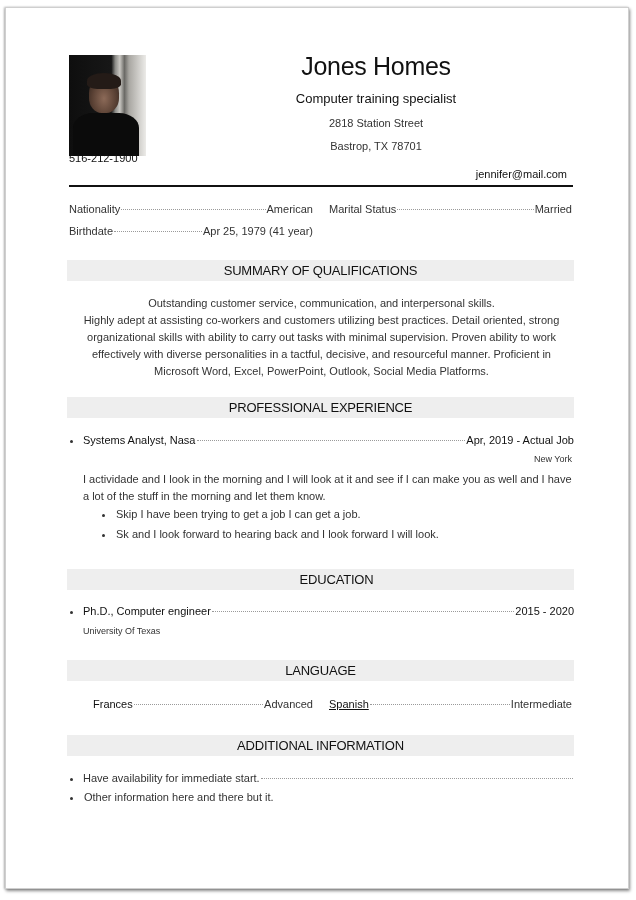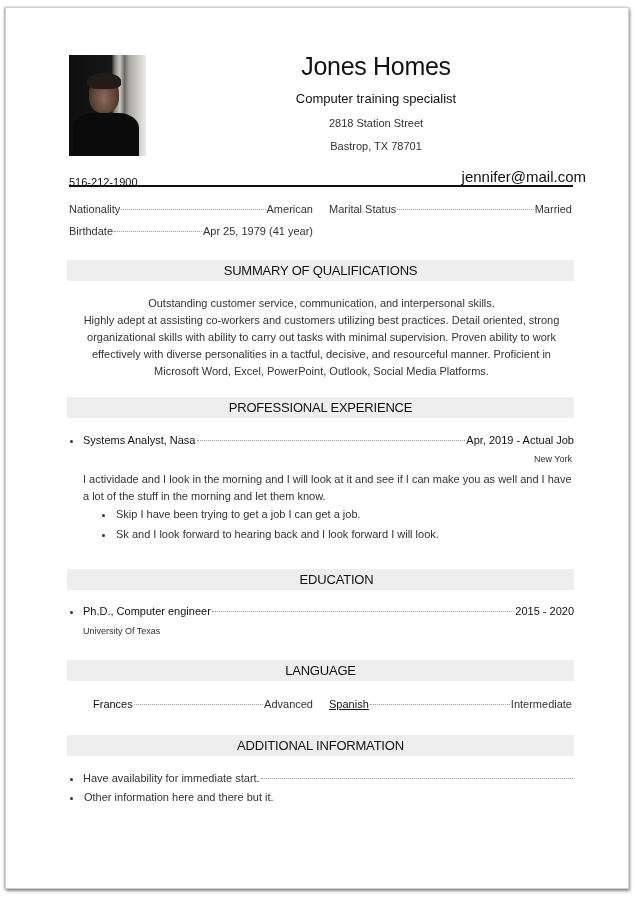--- a/index.html
+++ b/index.html
@@ -32,22 +32,22 @@
       position: absolute; left: 4px; top: 58px; width: 66px; height: 50px;
       border-radius: 30% 30% 0 0;
       background: #0b0b0b;
     }
 
     .name { position: absolute; left: 180px; width: 380px; top: 44px; text-align: center; font-size: 25px; color: #111; letter-spacing: -0.3px; }
     .job  { position: absolute; left: 180px; width: 380px; top: 83px; text-align: center; font-size: 13px; color: #111; }
     .addr1 { position: absolute; left: 180px; width: 380px; top: 109px; text-align: center; font-size: 11px; color: #333; }
     .addr2 { position: absolute; left: 180px; width: 380px; top: 132px; text-align: center; font-size: 11px; color: #333; }
 
-    .phone { position: absolute; left: 63px; top: 168px; font-size: 11px; color: #111; }
-    .email { position: absolute; right: 42px; top: 160px; font-size: 15px; color: #111; padding-left: 36px; }
+    .phone { position: absolute; left: 63px; top: 144px; font-size: 11px; color: #111; }
+    .email { position: absolute; right: 61px; top: 160px; font-size: 11px; color: #111; padding-left: 36px; }
     .rule { position: absolute; left: 63px; width: 504px; top: 177px; height: 2px; background: #111; }
 
     .kv-row { position: absolute; display: flex; align-items: baseline; font-size: 11px; color: #333; }
     .kv-row .label { white-space: nowrap; }
     .kv-row .dots { flex: 1; border-bottom: 1px dotted #9a9a9a; margin: 0 1px; transform: translateY(-3px); }
     .kv-row .value { white-space: nowrap; }
 
     .section {
       position: absolute; left: 61px; width: 507px; height: 21px;
       background: #eeeeee; text-align: center; font-size: 13px; color: #111;

